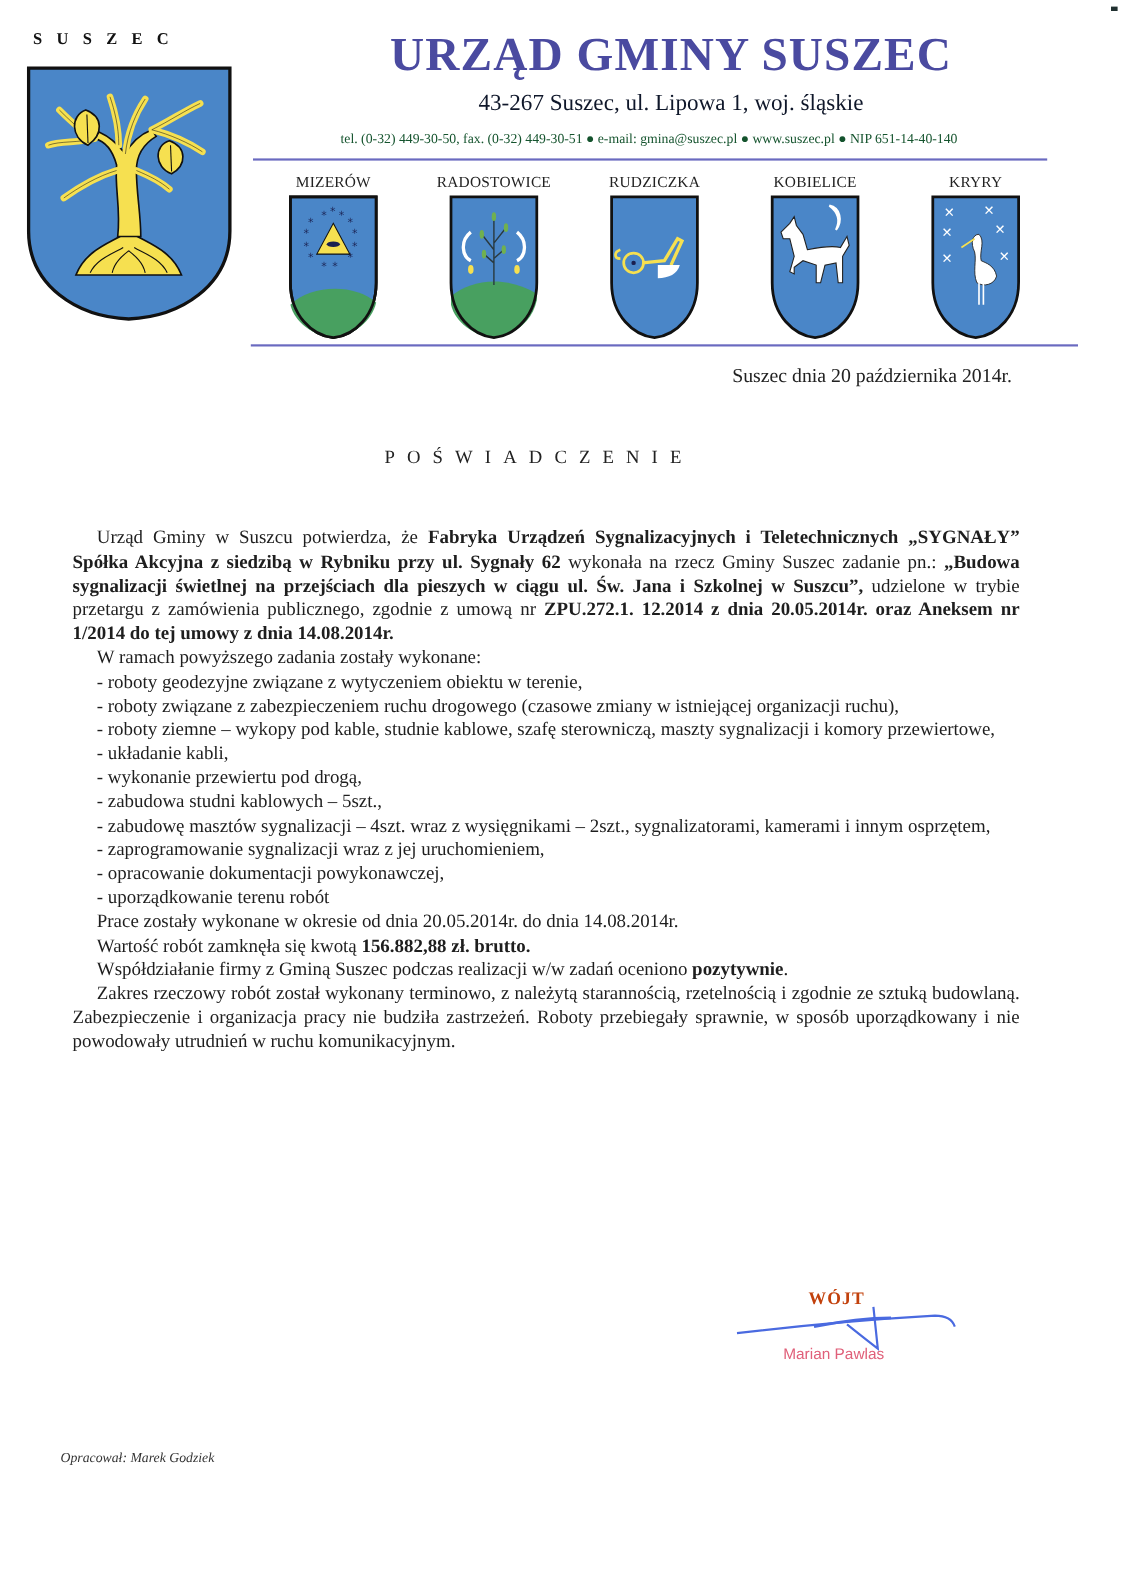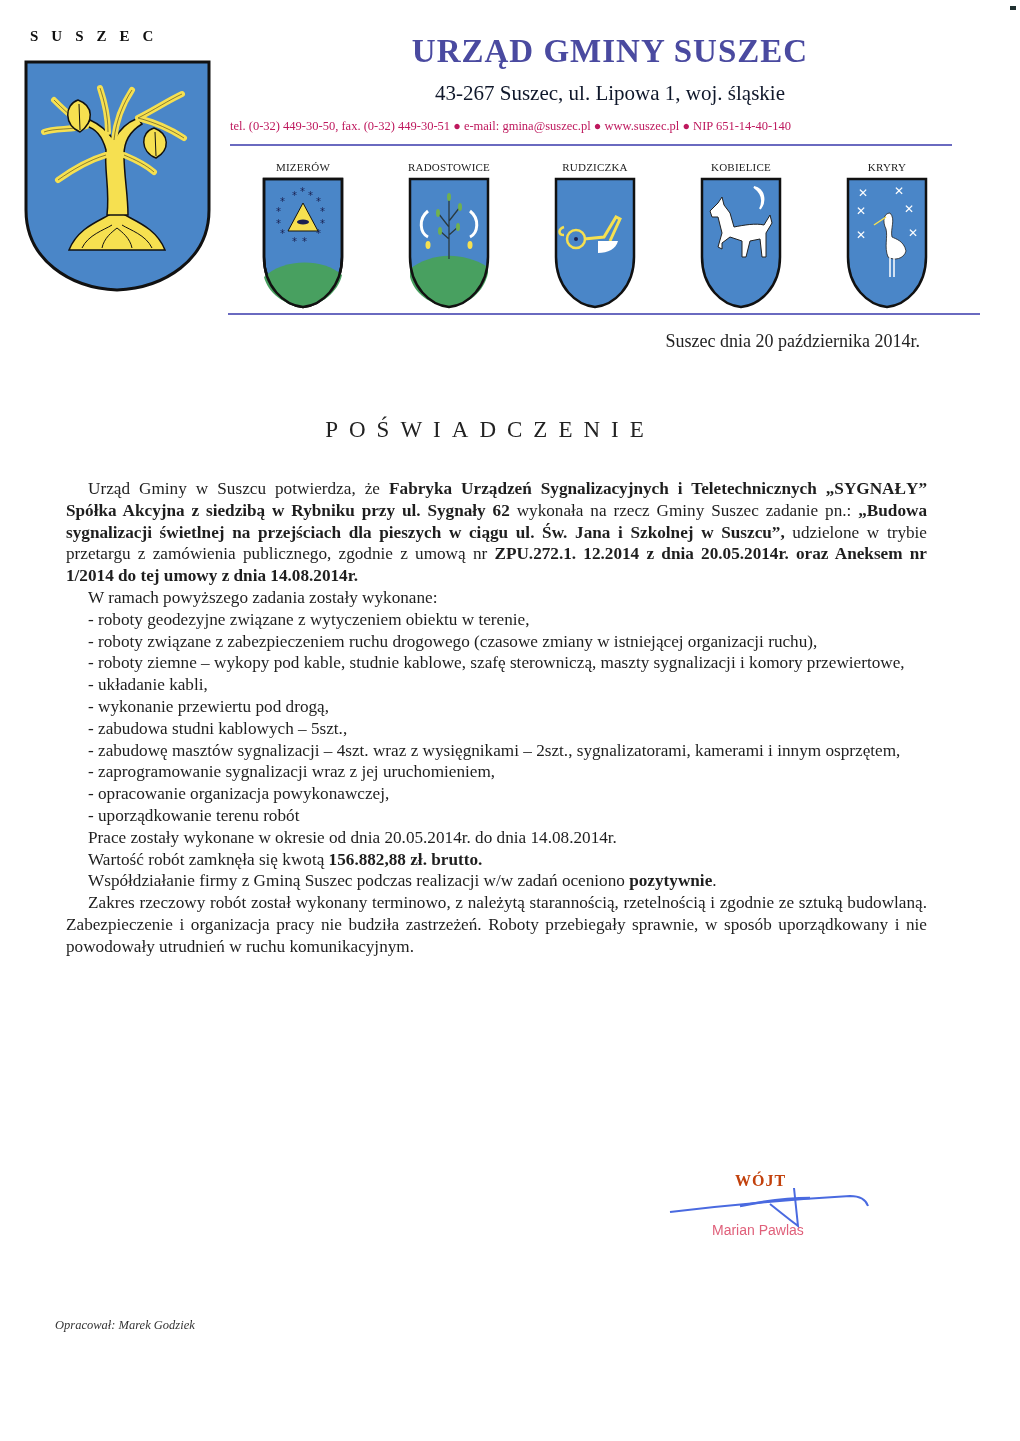--- a/index.html
+++ b/index.html
@@ -15,43 +15,43 @@
   
   .crest-caption {
     left: 30px; top: 28px; width: 190px; font-size: 15px; font-weight: bold;
     letter-spacing: 13px; line-height: 16px; color: #111;
   }
   .main-crest { left: 24px; top: 60px; width: 187px; height: 232px; }
 
   
   .office-title {
     left: 250px; top: 26px; width: 720px; text-align: center;
-    font-size: 33px; font-weight: bold; color: #4a4aa0; letter-spacing: 1px; line-height: 50px;
+    font-size: 43px; font-weight: bold; color: #4a4aa0; letter-spacing: 1px; line-height: 50px;
   }
   .office-address {
     left: 250px; top: 80px; width: 720px; text-align: center; font-size: 21px; line-height: 26px; color: #0f172a;
   }
   .office-contact {
-    left: 230px; top: 118px; width: 720px; font-size: 12.5px; line-height: 16px; color: #be185d;
+    left: 230px; top: 118px; width: 720px; text-align: center; font-size: 12.5px; line-height: 16px; color: #14532d;
   }
   .rule { height: 2px; background: #6a6ac0; }
   .rule-1 { left: 230px; top: 144px; width: 722px; }
   .rule-2 { left: 228px; top: 313px; width: 752px; }
 
   
   .village {
     position: absolute; top: 160px; width: 110px; text-align: center;
   }
-  .village-name { font-size: 11px; line-height: 14px; color: #222; letter-spacing: 0.2px; }
+  .village-name { font-size: 14px; line-height: 14px; color: #222; letter-spacing: 0.2px; }
   .village svg { display: block; margin: 3px auto 0 auto; }
 
   
   .date-line { left: 600px; top: 330px; width: 320px; text-align: right; font-size: 18px; line-height: 22px; color: #222; }
   .doc-title {
-    left: 200px; top: 406px; width: 580px; text-align: center; font-size: 23px; letter-spacing: 11px; color: #222; margin-top: 11px;
+    left: 200px; top: 406px; width: 580px; text-align: center; font-size: 17px; letter-spacing: 11px; color: #222;
   }
   .content {
     left: 66px; top: 478px; width: 861px; font-size: 17.2px; line-height: 21.8px; color: #1e1e1e;
     text-align: justify;
   }
   .content p { margin: 0; }
   .content .ind { text-indent: 22px; }
   .content b { font-weight: bold; }
 
   
@@ -190,21 +190,21 @@
   <p class="ind"><span>Urząd Gminy w Suszcu potwierdza, że </span><b>Fabryka Urządzeń Sygnalizacyjnych i Teletechnicznych „SYGNAŁY” Spółka Akcyjna z siedzibą w Rybniku przy ul. Sygnały 62</b><span> wykonała na rzecz Gminy Suszec zadanie pn.: </span><b>„Budowa sygnalizacji świetlnej na przejściach dla pieszych w ciągu ul. Św. Jana i Szkolnej w Suszcu”,</b><span> udzielone w trybie przetargu z zamówienia publicznego, zgodnie z umową nr </span><b>ZPU.272.1. 12.2014 z dnia 20.05.2014r. oraz Aneksem nr 1/2014 do tej umowy z dnia 14.08.2014r.</b></p>
   <p class="ind">W ramach powyższego zadania zostały wykonane:</p>
   <p class="ind">- roboty geodezyjne związane z wytyczeniem obiektu w terenie,</p>
   <p class="ind">- roboty związane z zabezpieczeniem ruchu drogowego (czasowe zmiany w istniejącej organizacji ruchu),</p>
   <p class="ind">- roboty ziemne – wykopy pod kable, studnie kablowe, szafę sterowniczą, maszty sygnalizacji i komory przewiertowe,</p>
   <p class="ind">- układanie kabli,</p>
   <p class="ind">- wykonanie przewiertu pod drogą,</p>
   <p class="ind">- zabudowa studni kablowych – 5szt.,</p>
   <p class="ind">- zabudowę masztów sygnalizacji – 4szt. wraz z wysięgnikami – 2szt., sygnalizatorami, kamerami i innym osprzętem,</p>
   <p class="ind">- zaprogramowanie sygnalizacji wraz z jej uruchomieniem,</p>
-  <p class="ind">- opracowanie organizacja powykonawczej,</p>
+  <p class="ind">- opracowanie dokumentacji powykonawczej,</p>
   <p class="ind">- uporządkowanie terenu robót</p>
   <p class="ind">Prace zostały wykonane w okresie od dnia 20.05.2014r. do dnia 14.08.2014r.</p>
   <p class="ind"><span>Wartość robót zamknęła się kwotą </span><b>156.882,88 zł. brutto.</b></p>
   <p class="ind"><span>Współdziałanie firmy z Gminą Suszec podczas realizacji w/w zadań oceniono </span><b>pozytywnie</b><span>.</span></p>
   <p class="ind">Zakres rzeczowy robót został wykonany terminowo, z należytą starannością, rzetelnością i zgodnie ze sztuką budowlaną. Zabezpieczenie i organizacja pracy nie budziła zastrzeżeń. Roboty przebiegały sprawnie, w sposób uporządkowany i nie powodowały utrudnień w ruchu komunikacyjnym.</p>
 </div>
 
 <svg class="abs signature" viewBox="0 0 230 80">
   <path d="M10,44 C60,38 120,32 190,28 C200,28 206,32 208,38" stroke="#4a6ae0" stroke-width="2" fill="none"></path>
   <path d="M80,38 C100,34 130,30 150,30" stroke="#4a6ae0" stroke-width="2.5" fill="none"></path>

